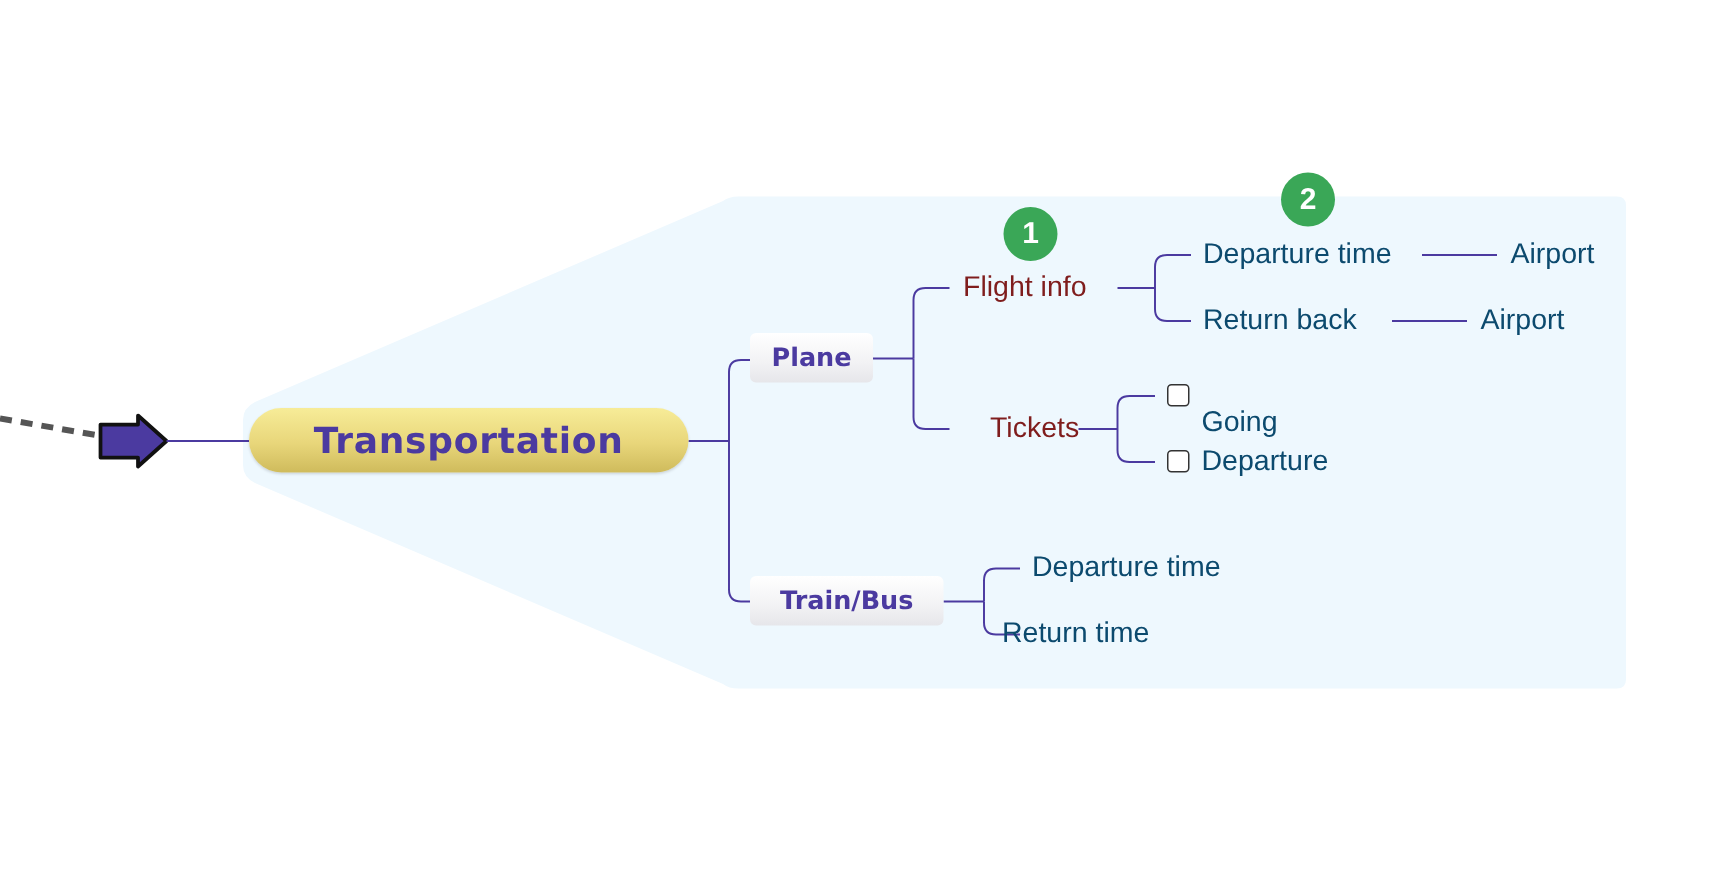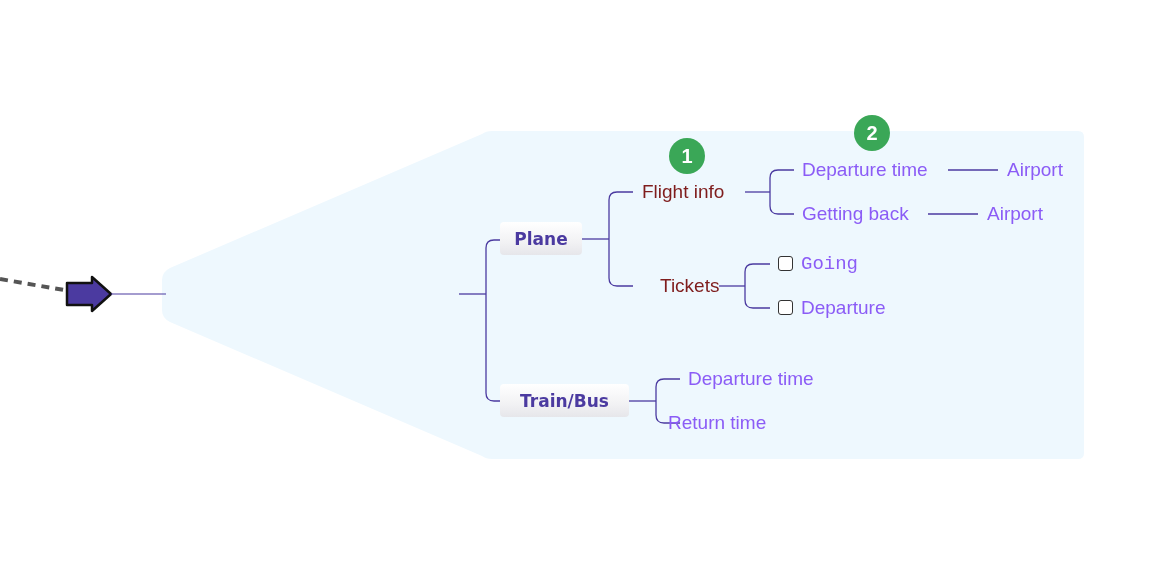--- a/index.html
+++ b/index.html
@@ -15,21 +15,21 @@
       color: #4b3aa0; font-family: "DejaVu Sans", sans-serif; font-weight: bold;
       font-size: 24px; letter-spacing: 0.5px;
     }
     .main-topic {
       height: 33px; border-radius: 4px;
       background: linear-gradient(to bottom, #ffffff 0%, #f2f2f4 60%, #e6e6ea 100%);
       display: flex; align-items: center; justify-content: center;
       color: #4b3aa0; font-family: "DejaVu Sans", sans-serif; font-weight: bold; font-size: 17px;
     }
     .sub-topic { color: #7f1d1d; font-size: 19px; }
-    .leaf { color: #8b5cf6; font-size: 19px; }
+    .leaf { color: #0c4a6e; font-size: 19px; }
     .badge {
       width: 36px; height: 36px; border-radius: 50%; background: #3aa757;
       color: #ffffff; font-size: 20px; font-weight: bold;
       display: flex; align-items: center; justify-content: center;
     }
     .checkbox {
       width: 13px; height: 13px; border: 1.6px solid #333; border-radius: 3px; background: #fff;
     }
   </style>
 </head>
@@ -64,40 +64,43 @@
       <line x1="719" y1="286" x2="745" y2="286"></line>
       <path d="M 745 286 L 745 272 Q 745 264 753 264 L 770 264"></path>
       <path d="M 745 286 L 745 300 Q 745 308 753 308 L 770 308"></path>
 
       <line x1="629" y1="401" x2="656" y2="401"></line>
       <path d="M 656 401 L 656 387 Q 656 379 664 379 L 680 379"></path>
       <path d="M 656 401 L 656 415 Q 656 423 664 423 L 680 423"></path>
     </g>
   </svg>
 
+  <div class="abs root-node">
+    <span>Transportation</span>
+  </div>
 
   <div class="abs main-topic" style="left:500px;top:384px;width:129px;">
     <span>Train/Bus</span>
   </div>
   <div class="abs main-topic" style="left:500px;top:222px;width:82px;">
     <span>Plane</span>
   </div>
 
   <div class="abs sub-topic" style="left:642px;top:181px;">Flight info</div>
   <div class="abs badge" style="left:669px;top:138px;">1</div>
 
   <div class="abs sub-topic" style="left:660px;top:275px;">Tickets</div>
 
   <div class="abs leaf" style="left:802px;top:159px;">Departure time</div>
   <div class="abs badge" style="left:854px;top:115px;">2</div>
   <div class="abs leaf" style="left:1007px;top:159px;">Airport</div>
 
-  <div class="abs leaf" style="left:802px;top:203px;">Getting back</div>
+  <div class="abs leaf" style="left:802px;top:203px;">Return back</div>
   <div class="abs leaf" style="left:987px;top:203px;">Airport</div>
 
   <div class="abs checkbox" style="left:778px;top:256px;"></div>
-  <div class="abs leaf" style="left:801px;top:253px;font-family:Liberation Mono, monospace;">Going</div>
+  <div class="abs leaf" style="left:801px;top:271px;">Going</div>
   <div class="abs checkbox" style="left:778px;top:300px;"></div>
   <div class="abs leaf" style="left:801px;top:297px;">Departure</div>
 
   <div class="abs leaf" style="left:688px;top:368px;">Departure time</div>
   <div class="abs leaf" style="left:668px;top:412px;">Return time</div>
 </div>
 
 </body></html>

